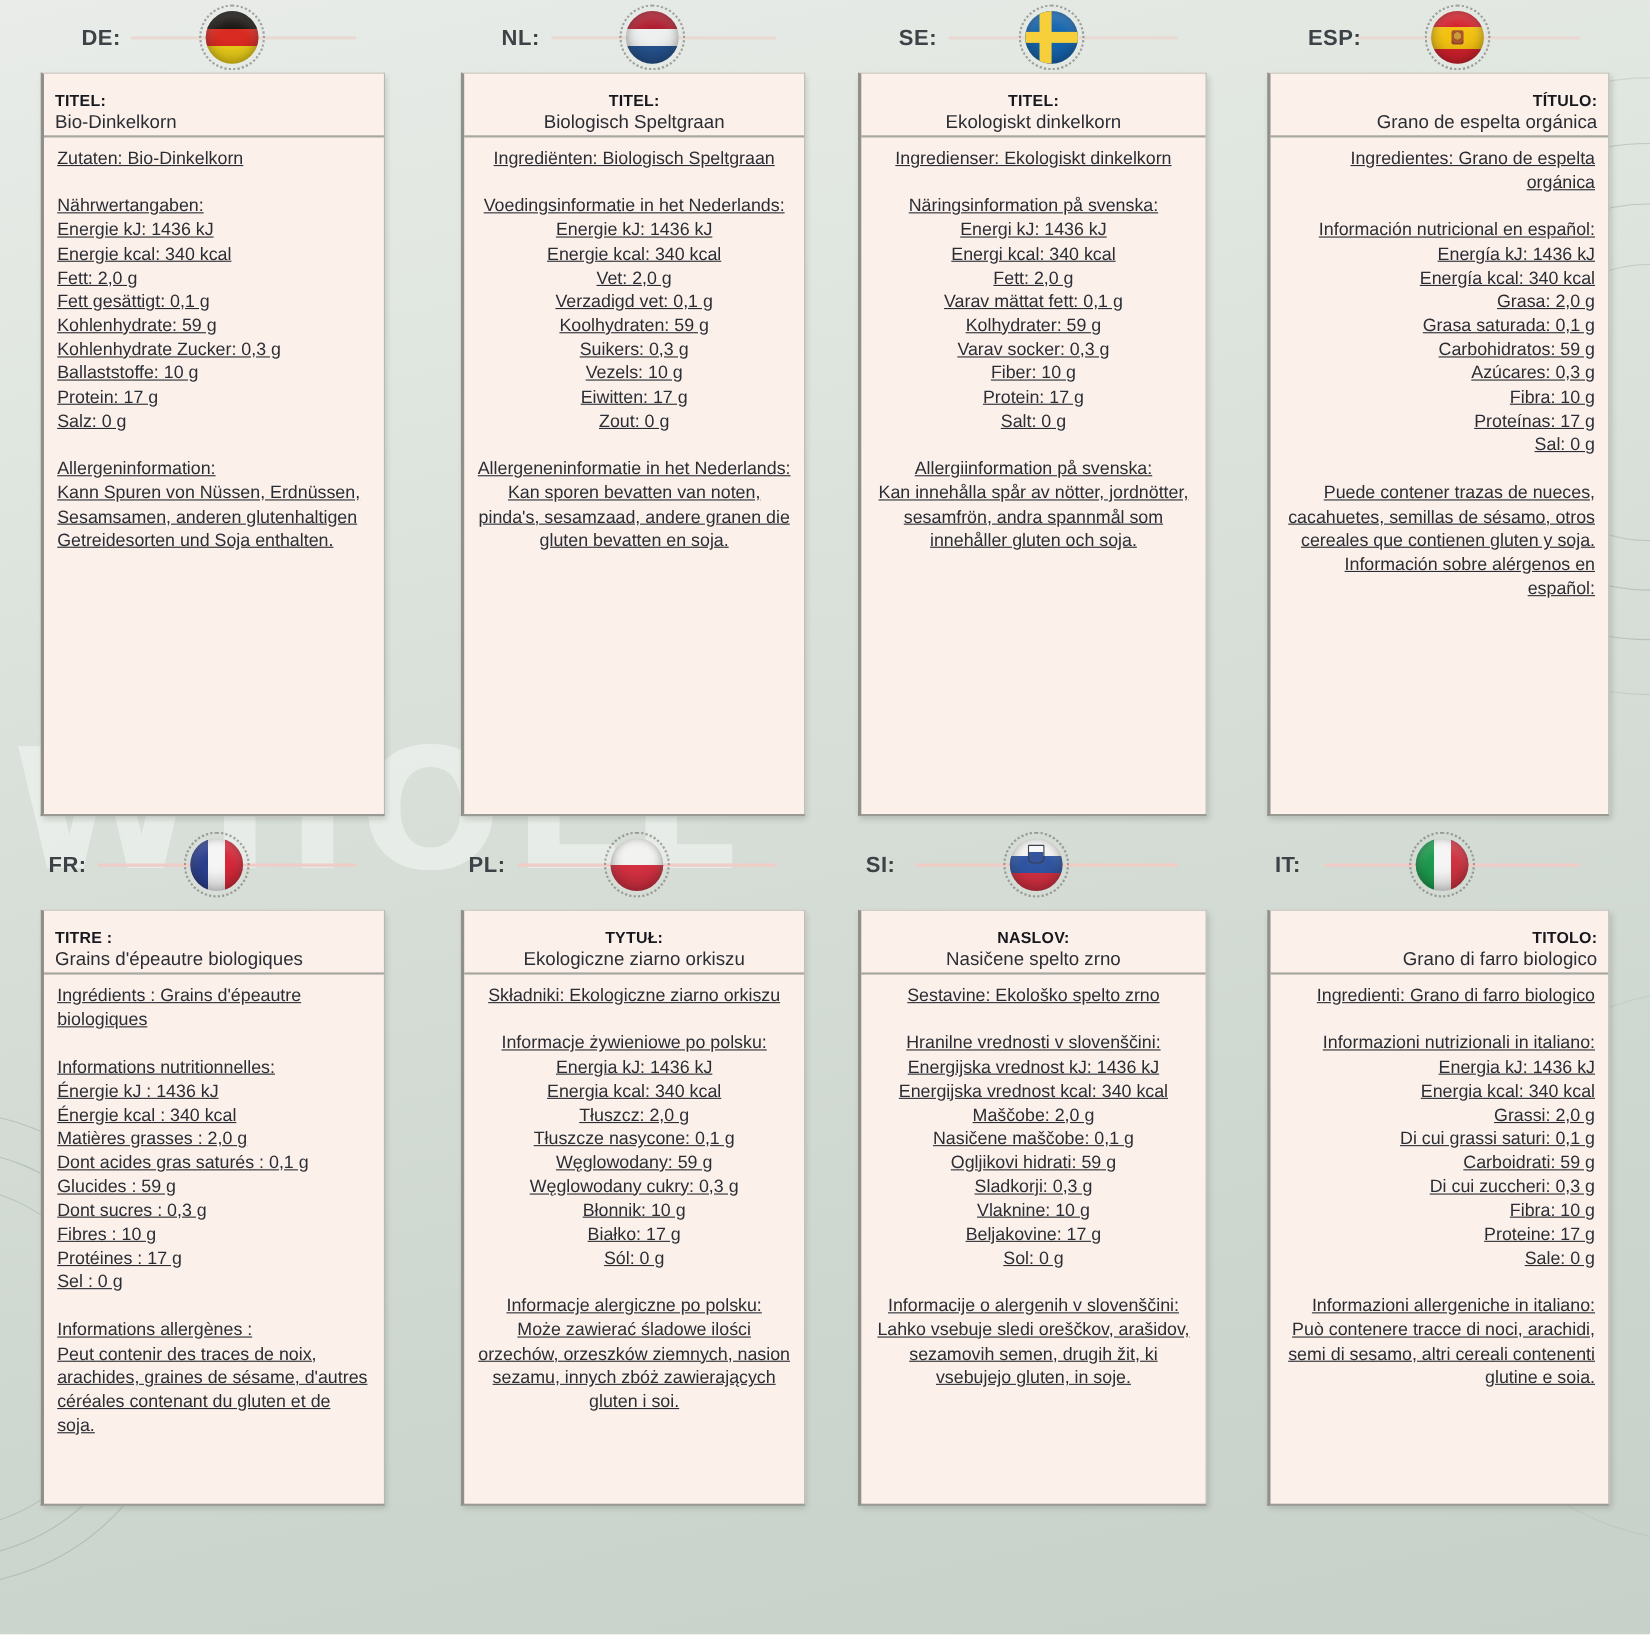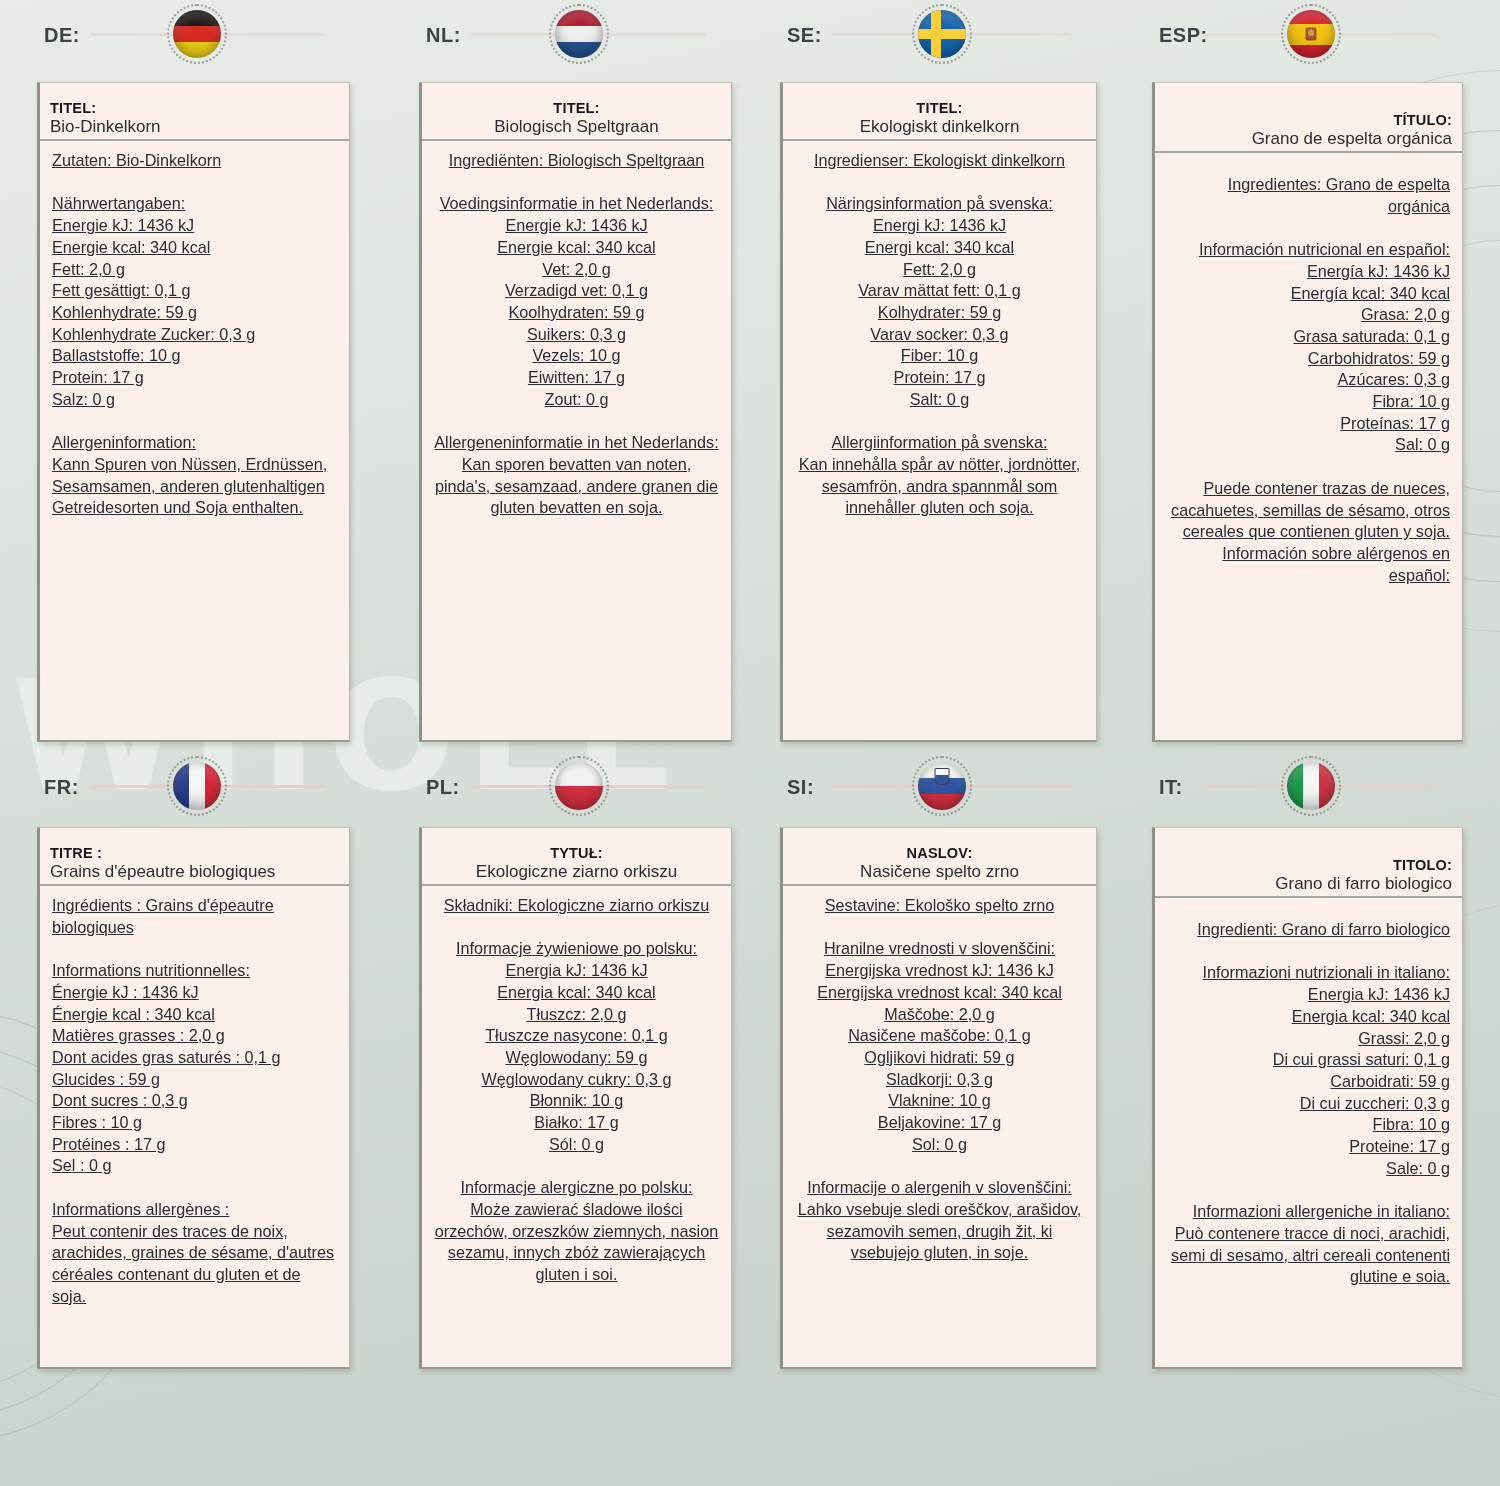--- a/index.html
+++ b/index.html
@@ -30,21 +30,21 @@
   
   .cell{position:absolute;display:flex;flex-direction:column;z-index:2;}
   .col-0{left:37px;width:313px;}
   .col-1{left:419px;width:313px;}
   .col-2{left:780px;width:317px;}
   .col-3{left:1152px;width:311px;}
   .row-1{top:0;height:742px;}
   .row-2{top:742px;height:627px;gap:12px;}
 
   .header{position:relative;flex:0 0 auto;}
-  .row-1 .header{height:82px;}
+  .row-1 .header{height:66px;margin-left:30px;}
   .row-2 .header{height:73px;}
 
   .lang-label{
     position:absolute;left:7px;
     font-size:20px;font-weight:600;color:#3d4247;letter-spacing:.5px;
   }
   .row-1 .lang-label{top:24px;}
   .row-2 .lang-label{top:34px;}
 
   .hline{
@@ -98,21 +98,21 @@
     flex:0 0 auto;padding:17px 10px 3px;border-bottom:2px solid #a6a7a0;
   }
   .t-label{font-size:14.5px;line-height:17px;font-weight:bold;color:#16181d;letter-spacing:.2px;}
   .t-value{font-size:17px;line-height:19px;color:#2a2d33;}
   .panel-body{
     flex:1 1 auto;padding:9px 12px;font-size:16.2px;line-height:21.7px;color:#2a2d33;text-decoration:underline;
   }
   .line{min-height:21.7px;}
   .align-left .panel-title,.align-left .panel-body{text-align:left;}
   .align-center .panel-title,.align-center .panel-body{text-align:center;}
-  .align-right .panel-title,.align-right .panel-body{text-align:right;margin-top:12px;}
+  .align-right .panel-title,.align-right .panel-body{text-align:right;}
 </style>
 </head>
 <body>
 
 <div id="stage">
   <div class="deco" id="dc1"></div>
   <div class="deco" id="dc2"></div>
   <div class="deco" id="dc3"></div>
   <div class="deco" id="dc4"></div>
   <div class="deco" id="dc5"></div>

